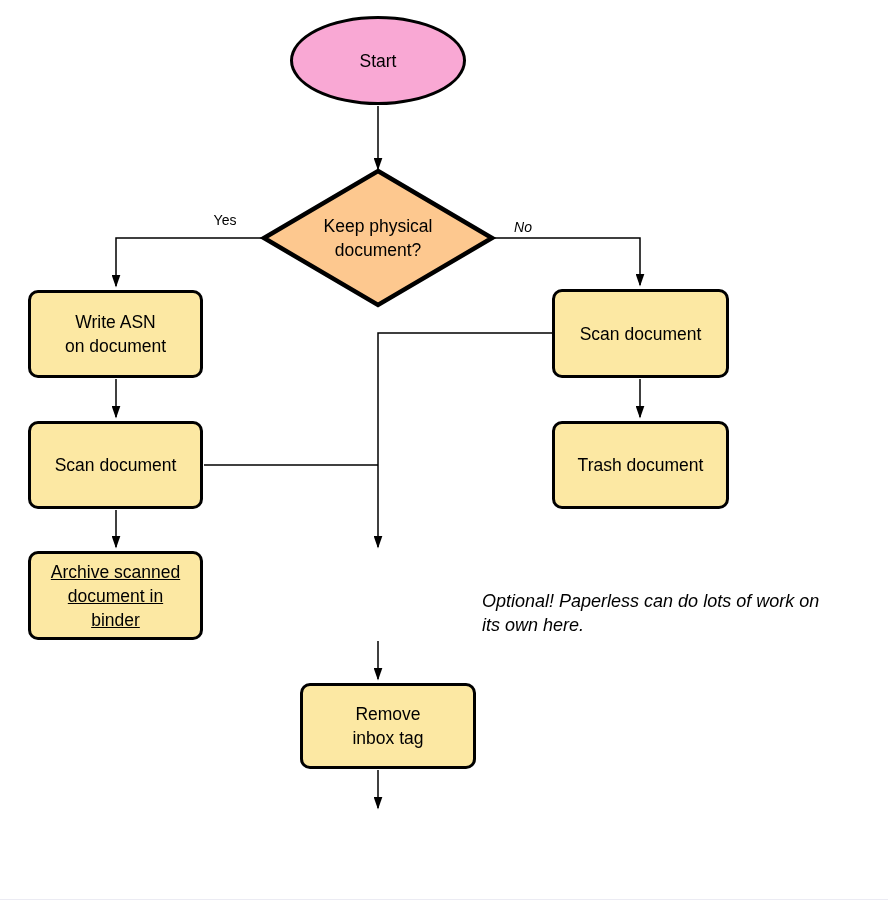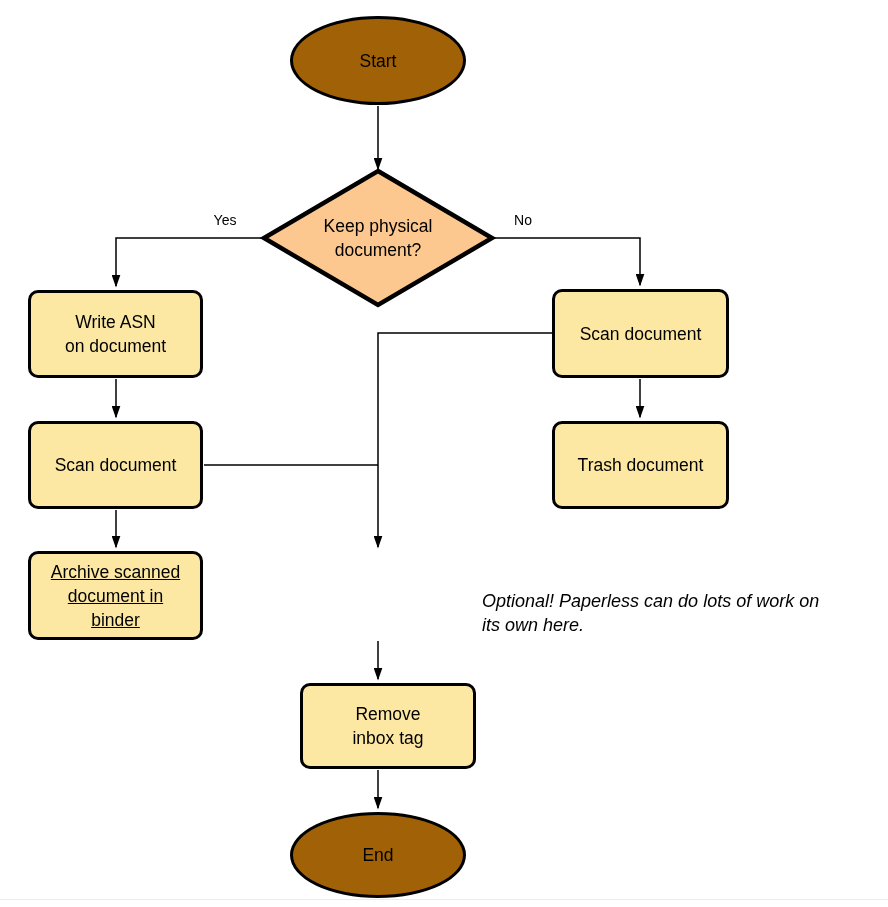--- a/index.html
+++ b/index.html
@@ -38,21 +38,21 @@
     font-size: 17.5px;
     line-height: 24px;
     white-space: pre-line;
   }
   .process {
     background: #fce8a3;
     border: 3px solid #000000;
     border-radius: 10px;
   }
   .terminator {
-    background: #a16207;
+    background: #f9a8d4;
     border: 3px solid #000000;
     border-radius: 50%;
   }
   .decision-label {
     position: absolute;
     display: flex;
     align-items: center;
     justify-content: center;
     text-align: center;
     font-size: 17.5px;
@@ -108,21 +108,21 @@
 
   <div class="node terminator" style="left:290px; top:16px; width:176px; height:89px;">
     <span>Start</span>
   </div>
 
   <div class="decision-label" style="left:288px; top:200px; width:180px; height:76px;">Keep physical
 document?</div>
 
   <div class="edge-label" style="left:185px; top:210px;">Yes</div>
 
-  <div class="edge-label" style="left:483px; top:210px;">No</div>
+  <div class="edge-label" style="left:483px; top:217px;font-style:italic;">No</div>
 
   <div class="node process" style="left:28px; top:290px; width:175px; height:88px;">
     <span>Write ASN
 on document</span>
   </div>
 
   <div class="node process" style="left:552px; top:289px; width:177px; height:89px;">
     <span>Scan document</span>
   </div>
 
@@ -142,19 +142,16 @@
 
 
   <div class="note" style="left:482px; top:589px; width:404px;">Optional! Paperless can do lots of work on
 its own here.</div>
 
   <div class="node process" style="left:290px; top:683px; width:176px; height:86px;margin-left:10px;">
     <span>Remove
 inbox tag</span>
   </div>
 
-  <div class="node terminator" style="left:290px; top:812px; width:176px; height:86px;">
-    <span>End</span>
-  </div>
 
   <div class="bottom-line"></div>
 
 </div>
 
 </body></html>

